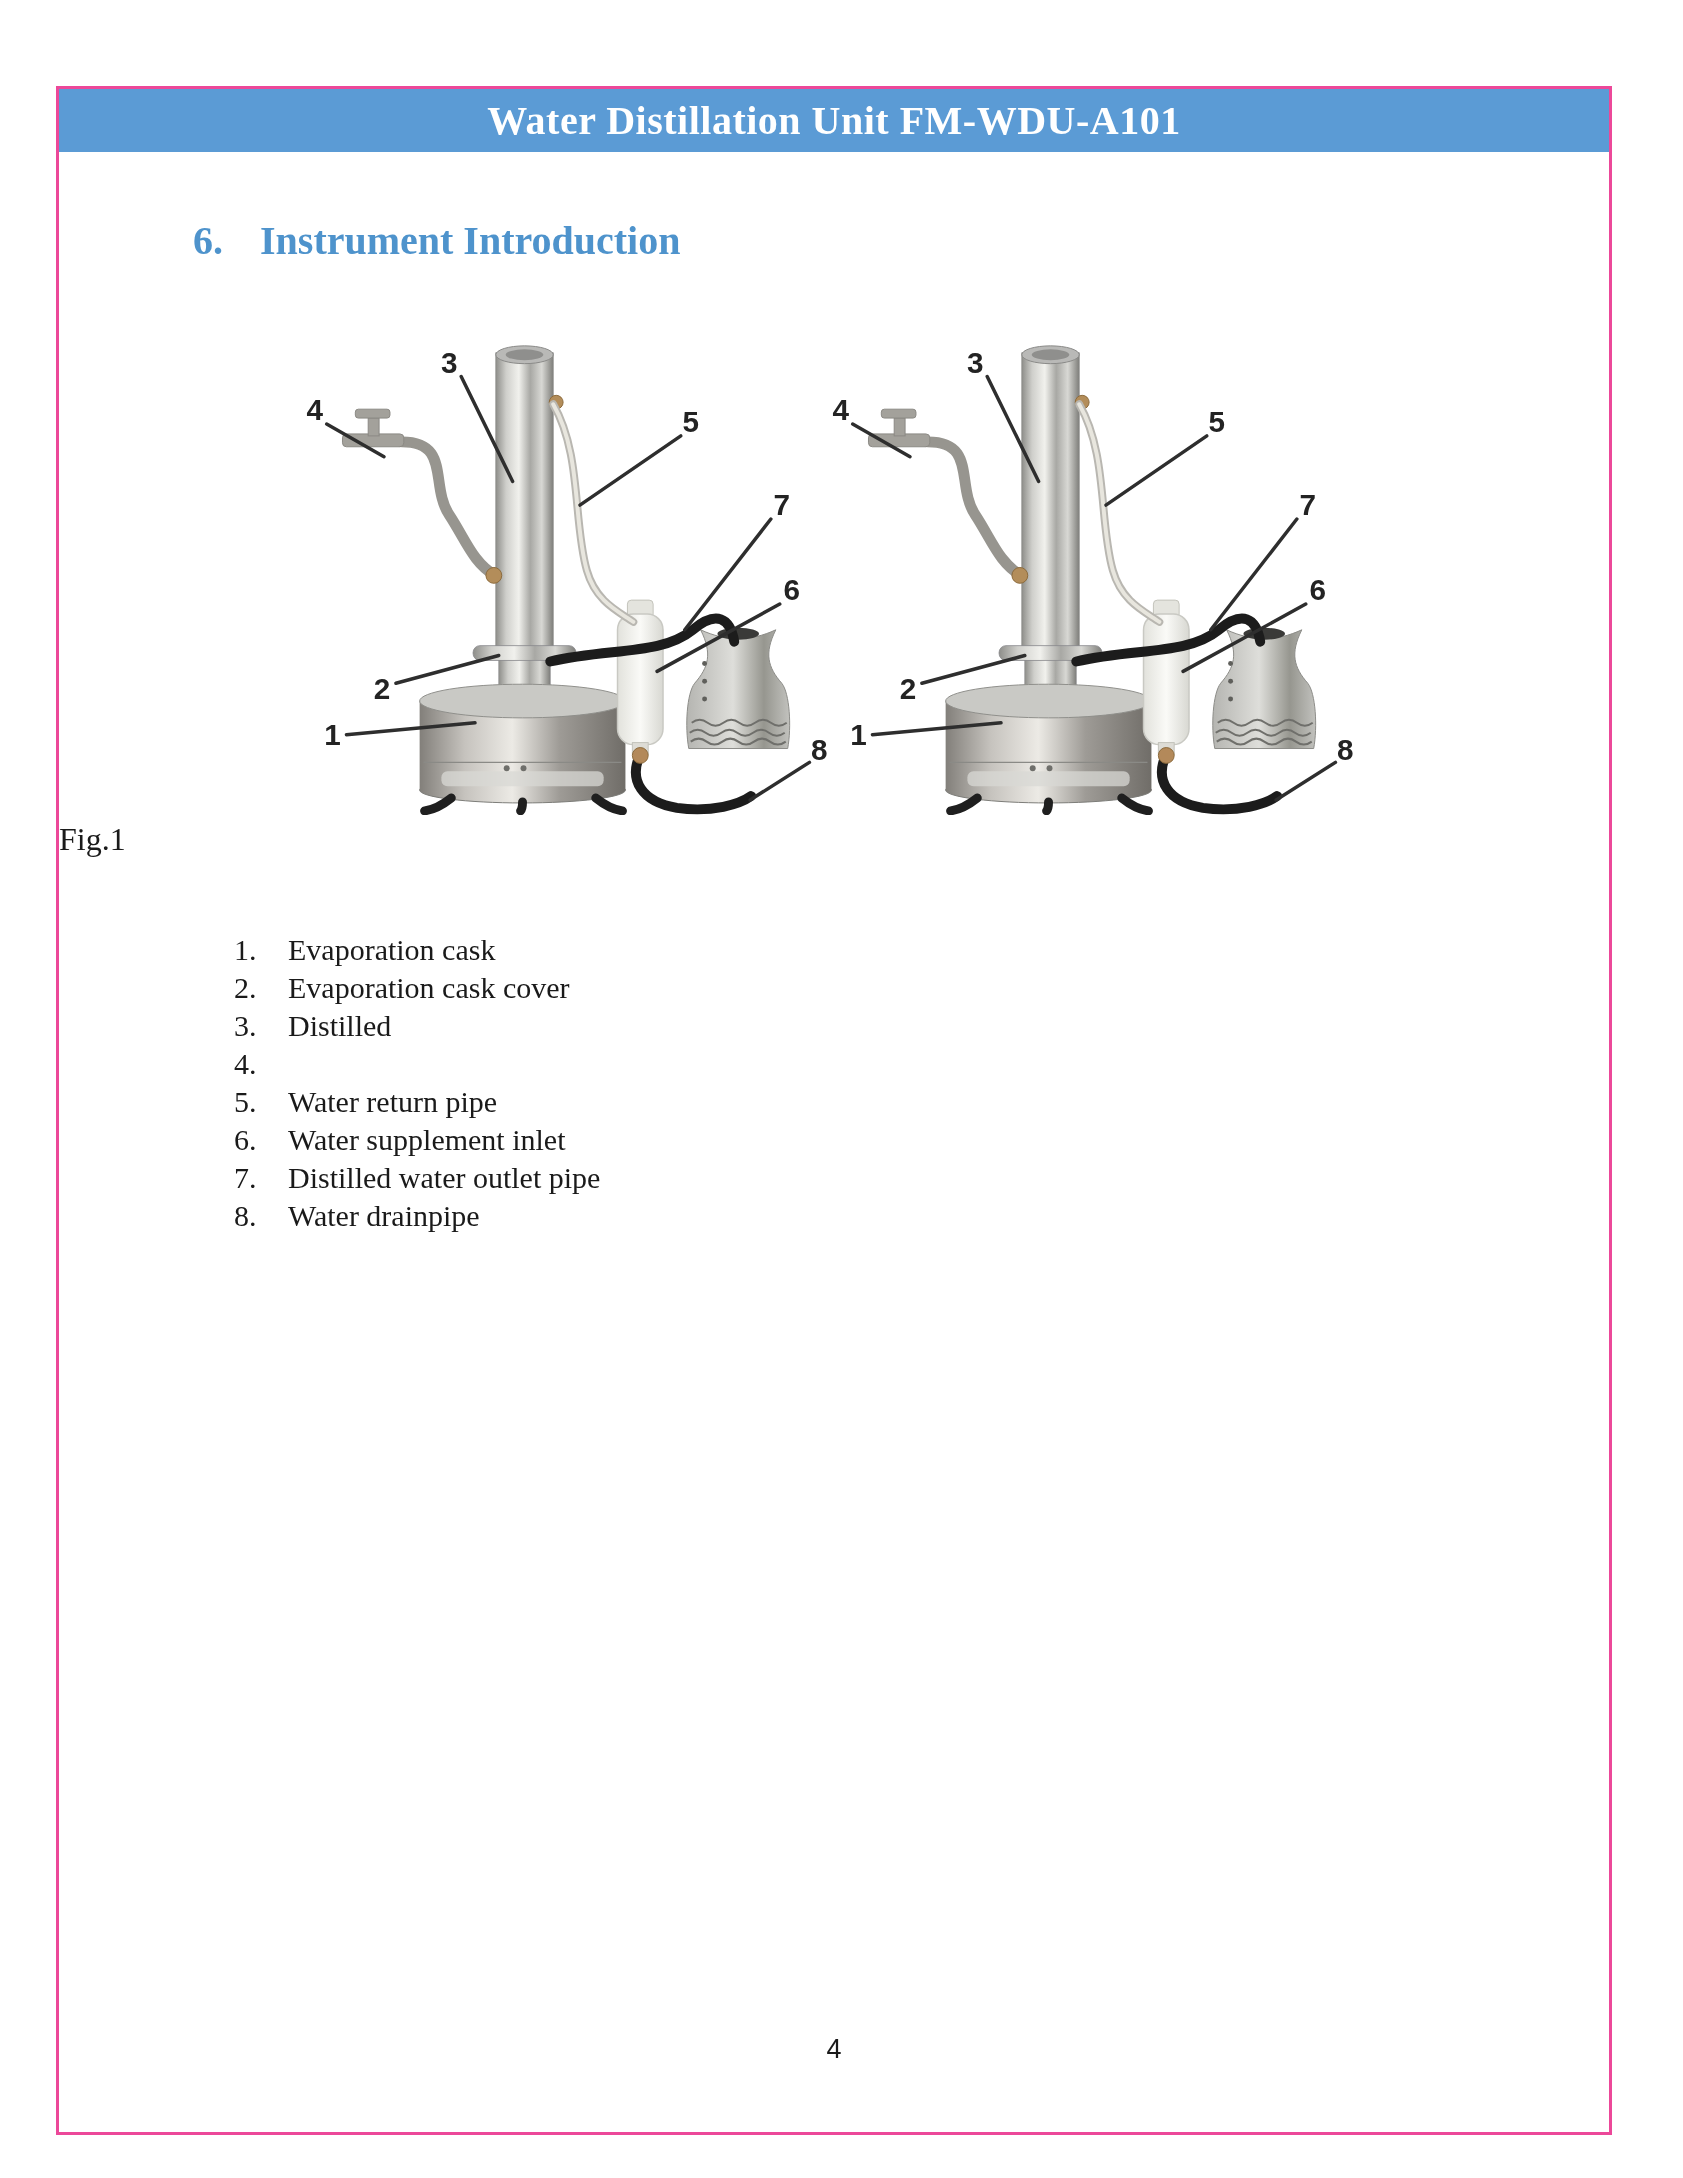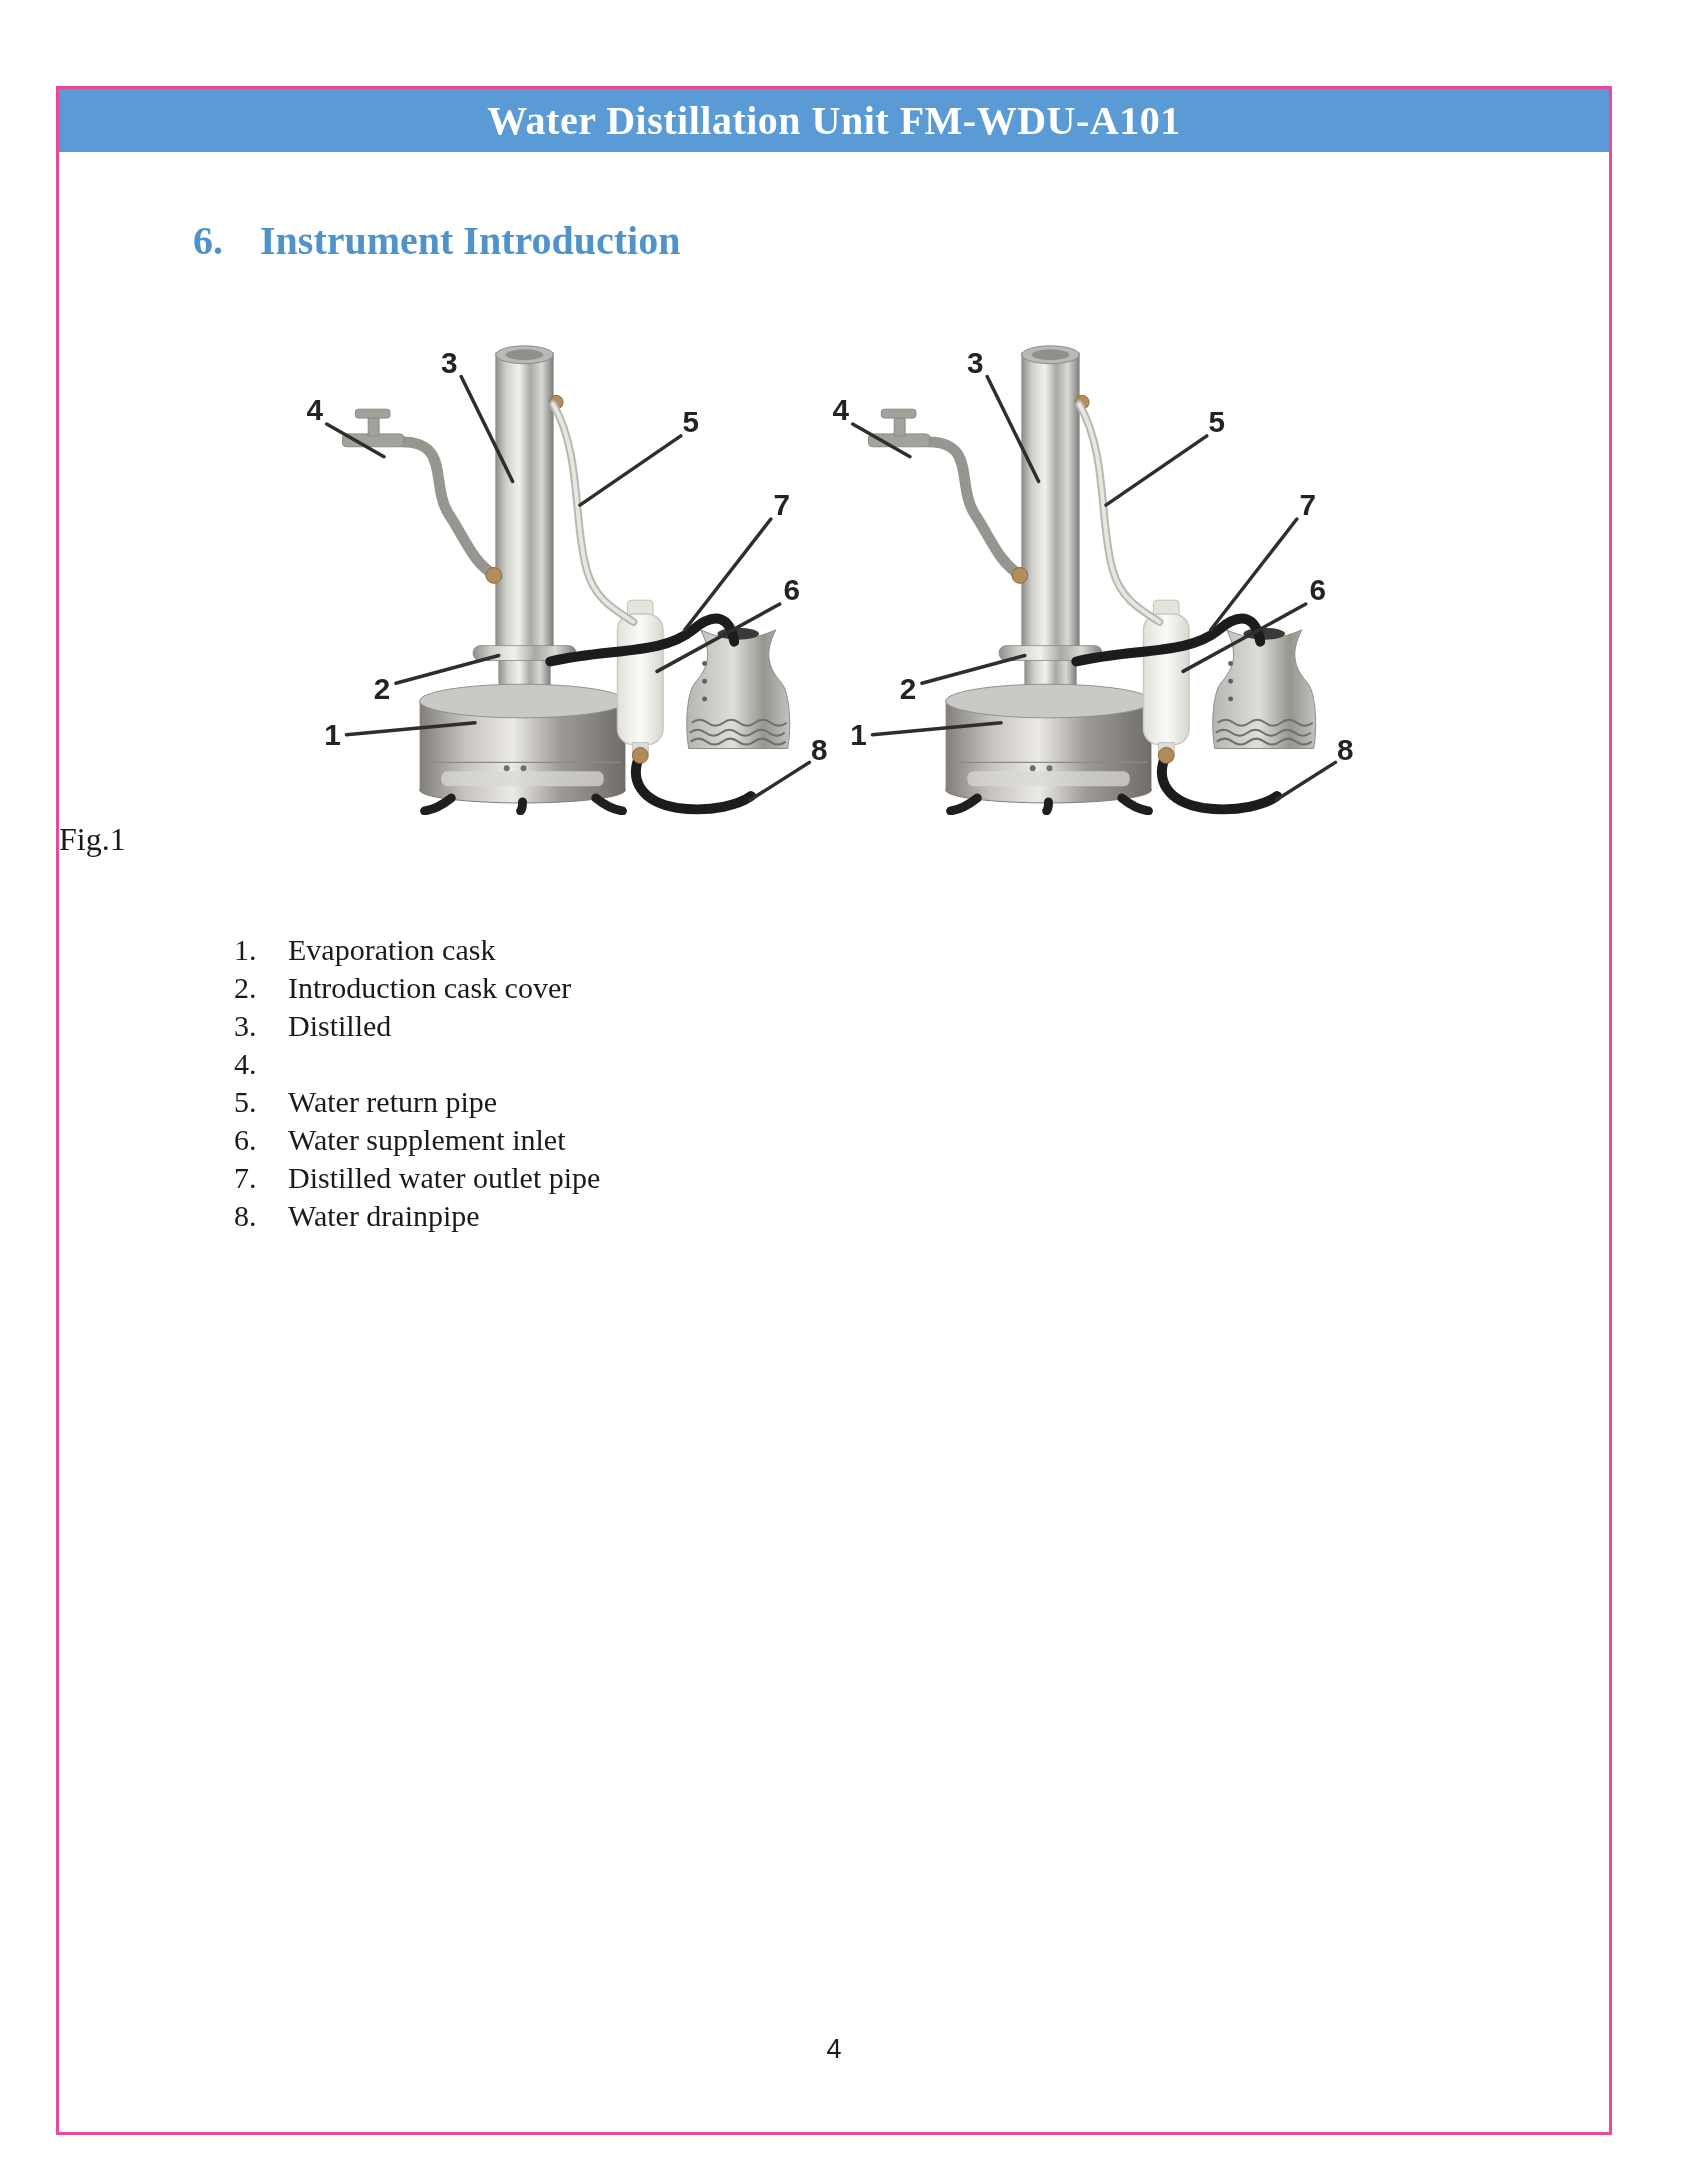--- a/index.html
+++ b/index.html
@@ -240,21 +240,21 @@
 
   <div class="fig-caption">Fig.1</div>
 
   <div class="parts-list">
     <div class="li-row">
       <span class="num">1.</span>
       <span>Evaporation cask</span>
     </div>
     <div class="li-row">
       <span class="num">2.</span>
-      <span>Introduction cask cover</span>
+      <span>Evaporation cask cover</span>
     </div>
     <div class="li-row">
       <span class="num">3.</span>
       <span>Distilled</span>
     </div>
     <div class="li-row">
       <span class="num">4.</span>
     </div>
     <div class="li-row">
       <span class="num">5.</span>

